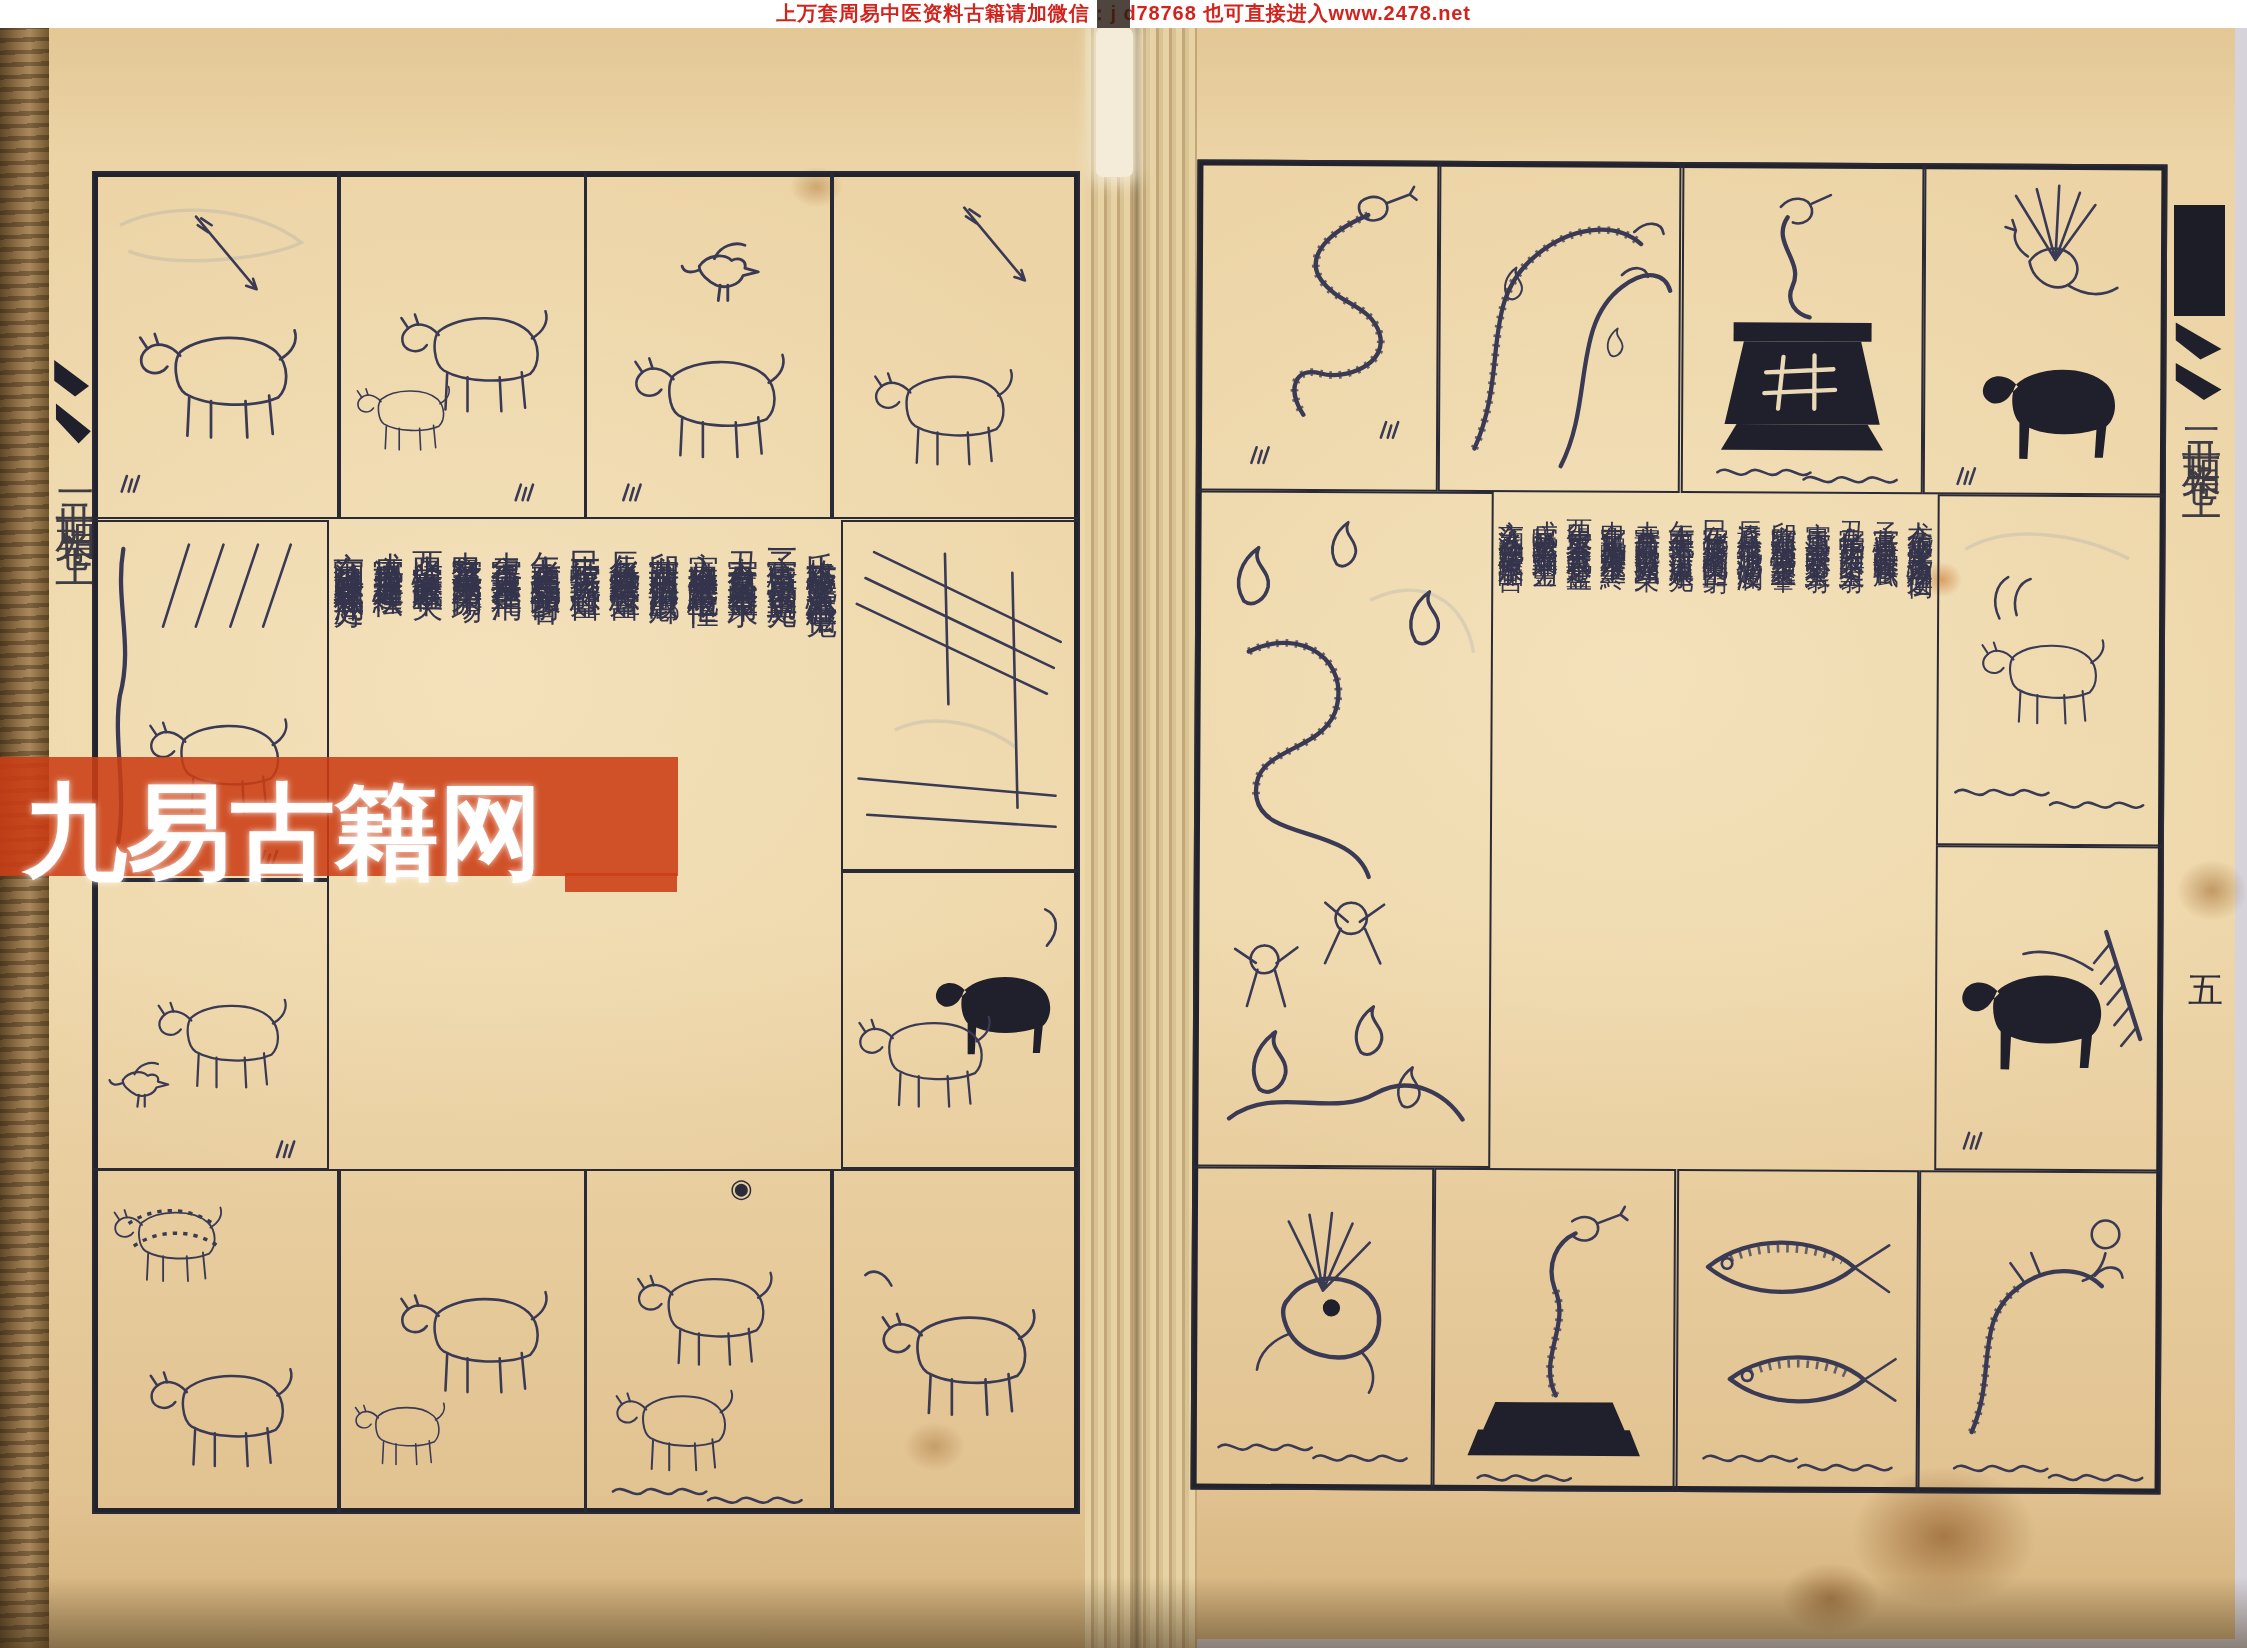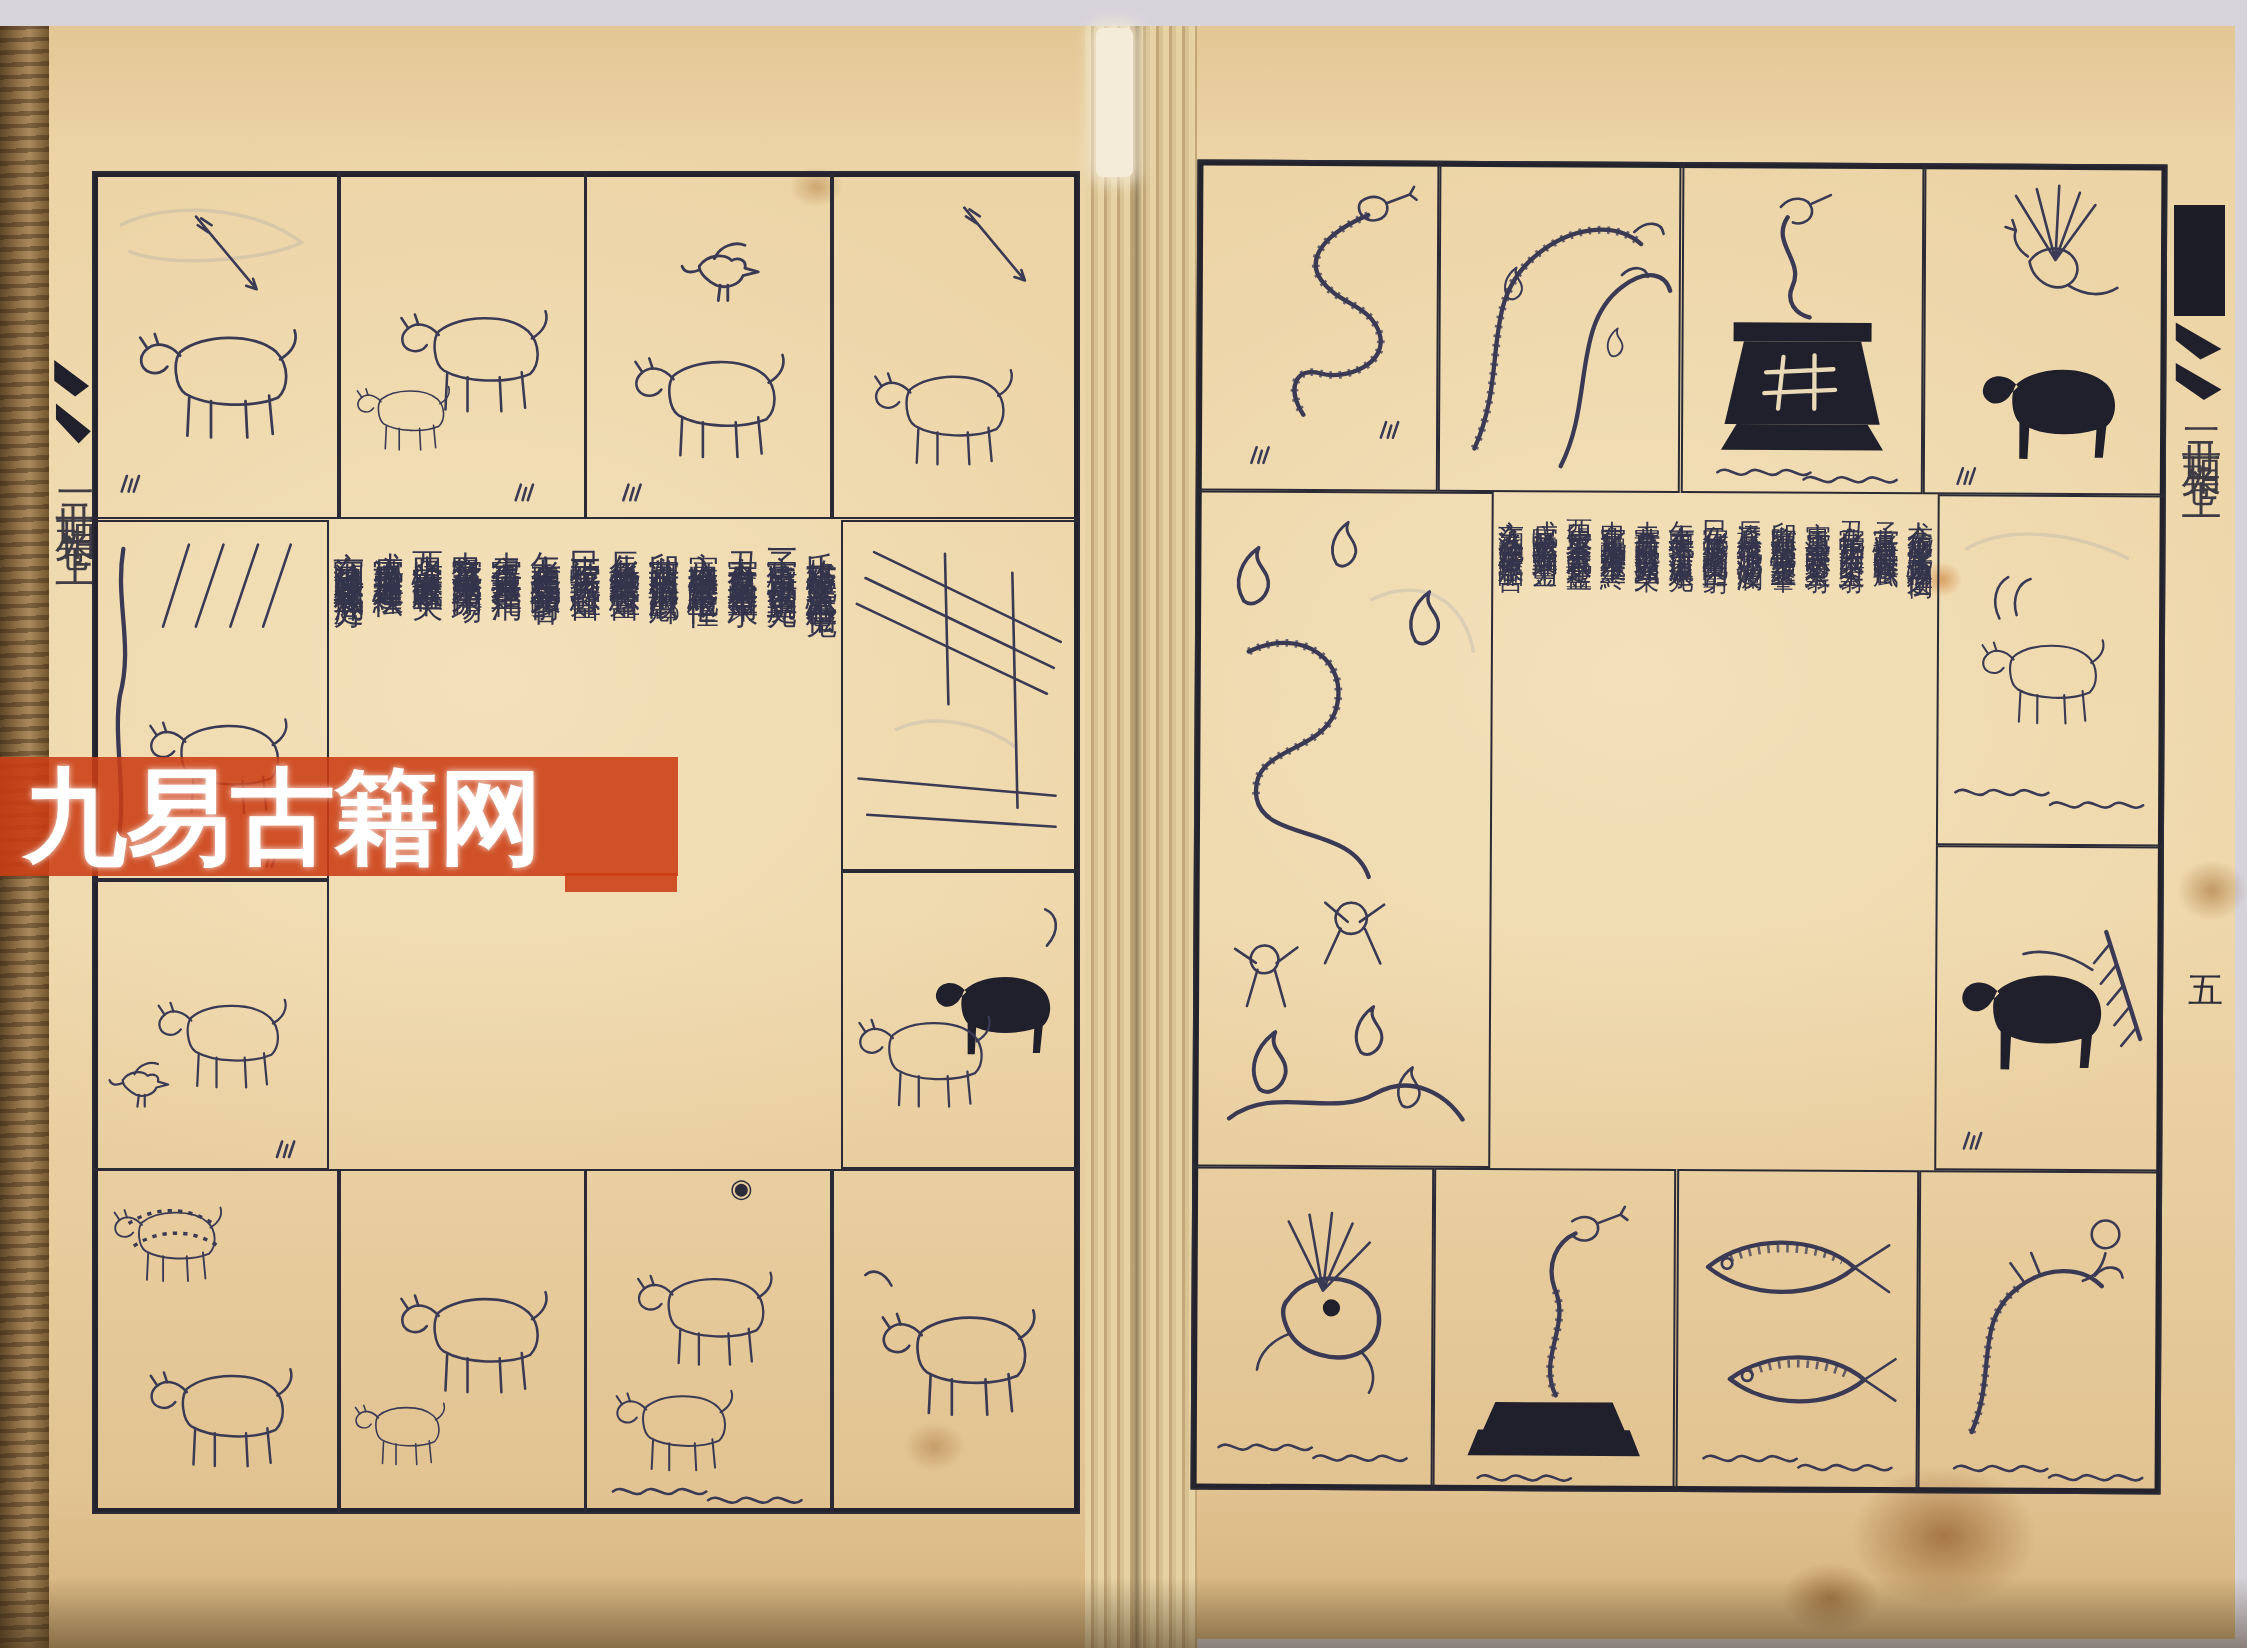--- a/index.html
+++ b/index.html
@@ -30,21 +30,21 @@
   
   .banner{left:0;top:0;width:2247px;height:28px;background:#ffffff;z-index:60;}
   .banner-text{position:absolute;left:0;top:0;width:2247px;height:28px;line-height:27px;
       text-align:center;color:#d3231d;font-weight:bold;font-size:20px;letter-spacing:0.9px;}
   .banner-streak{position:absolute;left:1097px;top:0;width:33px;height:28px;
       background:rgba(38,28,20,.82);z-index:5;}
 
   
   .wm-band{left:0;top:757px;width:678px;height:119px;background:rgba(203,62,21,.88);z-index:50;}
   .wm-tail{left:565px;top:873px;width:112px;height:19.3px;background:rgba(203,62,21,.88);z-index:50;}
-  .wm-text{position:absolute;left:23px;top:6px;width:646px;display:flex;justify-content:space-between;
+  .wm-text{position:absolute;left:23px;top:21px;width:646px;display:flex;justify-content:space-between;
       color:#fff;font-size:104px;font-weight:bold;line-height:109px;
       text-shadow:0 0 6.1px rgba(255,255,255,.85);font-family:"Liberation Sans",sans-serif;}
 
   
   .frame{border:6.1px solid #23232e;box-sizing:border-box;}
   .lframe{left:92px;top:171px;width:988px;height:1343px;}
   .rframe{left:1194px;top:162px;width:970px;height:1330px;transform:rotate(.3deg);}
   .cell{position:absolute;border:2.6px solid #2a2a36;box-sizing:border-box;overflow:hidden;}
   .cell svg{width:100%;height:100%;display:block;}
   .ink{stroke:#3a3a55;stroke-width:3;fill:none;stroke-linecap:round;stroke-linejoin:round;}
@@ -376,15 +376,19 @@
     <path class="inkf" d="M2,4 L54,34 L30,46 L2,24 Z M2,50 L54,80 L34,92 L2,70 Z"></path>
   </svg>
   <div class="abs vtitle" style="left:2175px;top:397px;font-size:40px;letter-spacing:13px;opacity:.9;">三世相卷上</div>
   <div class="abs pageno" style="left:2188px;top:967px;">五</div>
 
   <div class="abs wm-band">
     <div class="wm-text">九易古籍网</div>
   </div>
   <div class="abs wm-tail"></div>
 
+  <div class="abs banner">
+    <div class="banner-text">上万套周易中医资料古籍请加微信：j d78768  也可直接进入www.2478.net</div>
+    <div class="banner-streak"></div>
+  </div>
 
 </div>
 
 
 </body></html>

